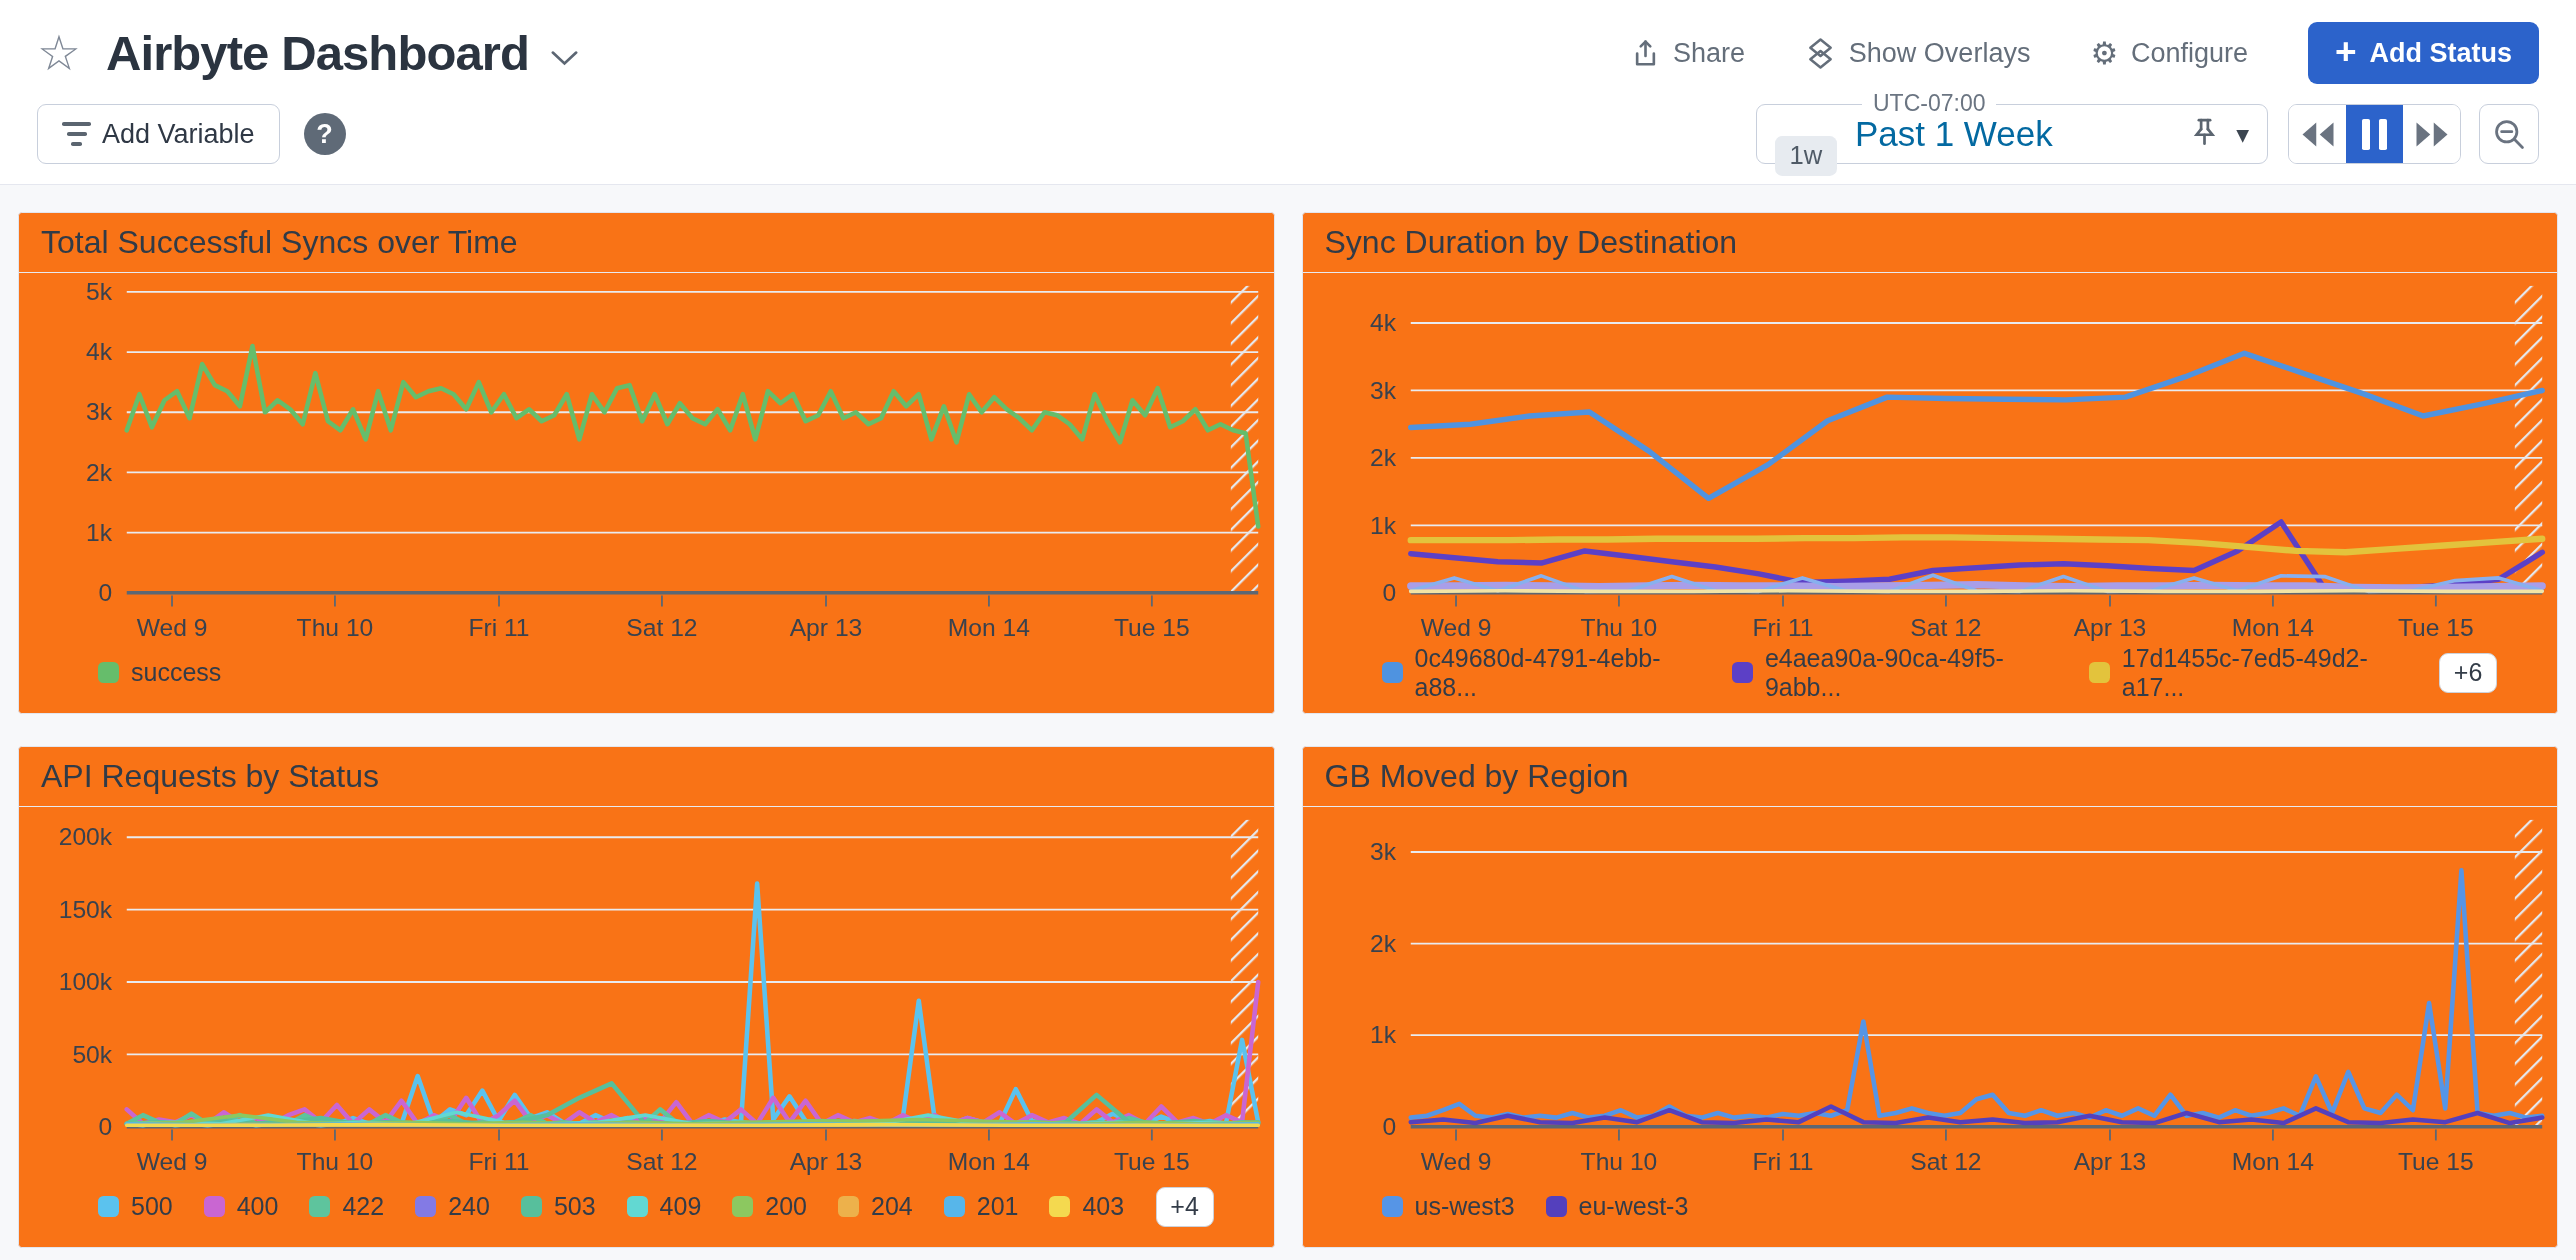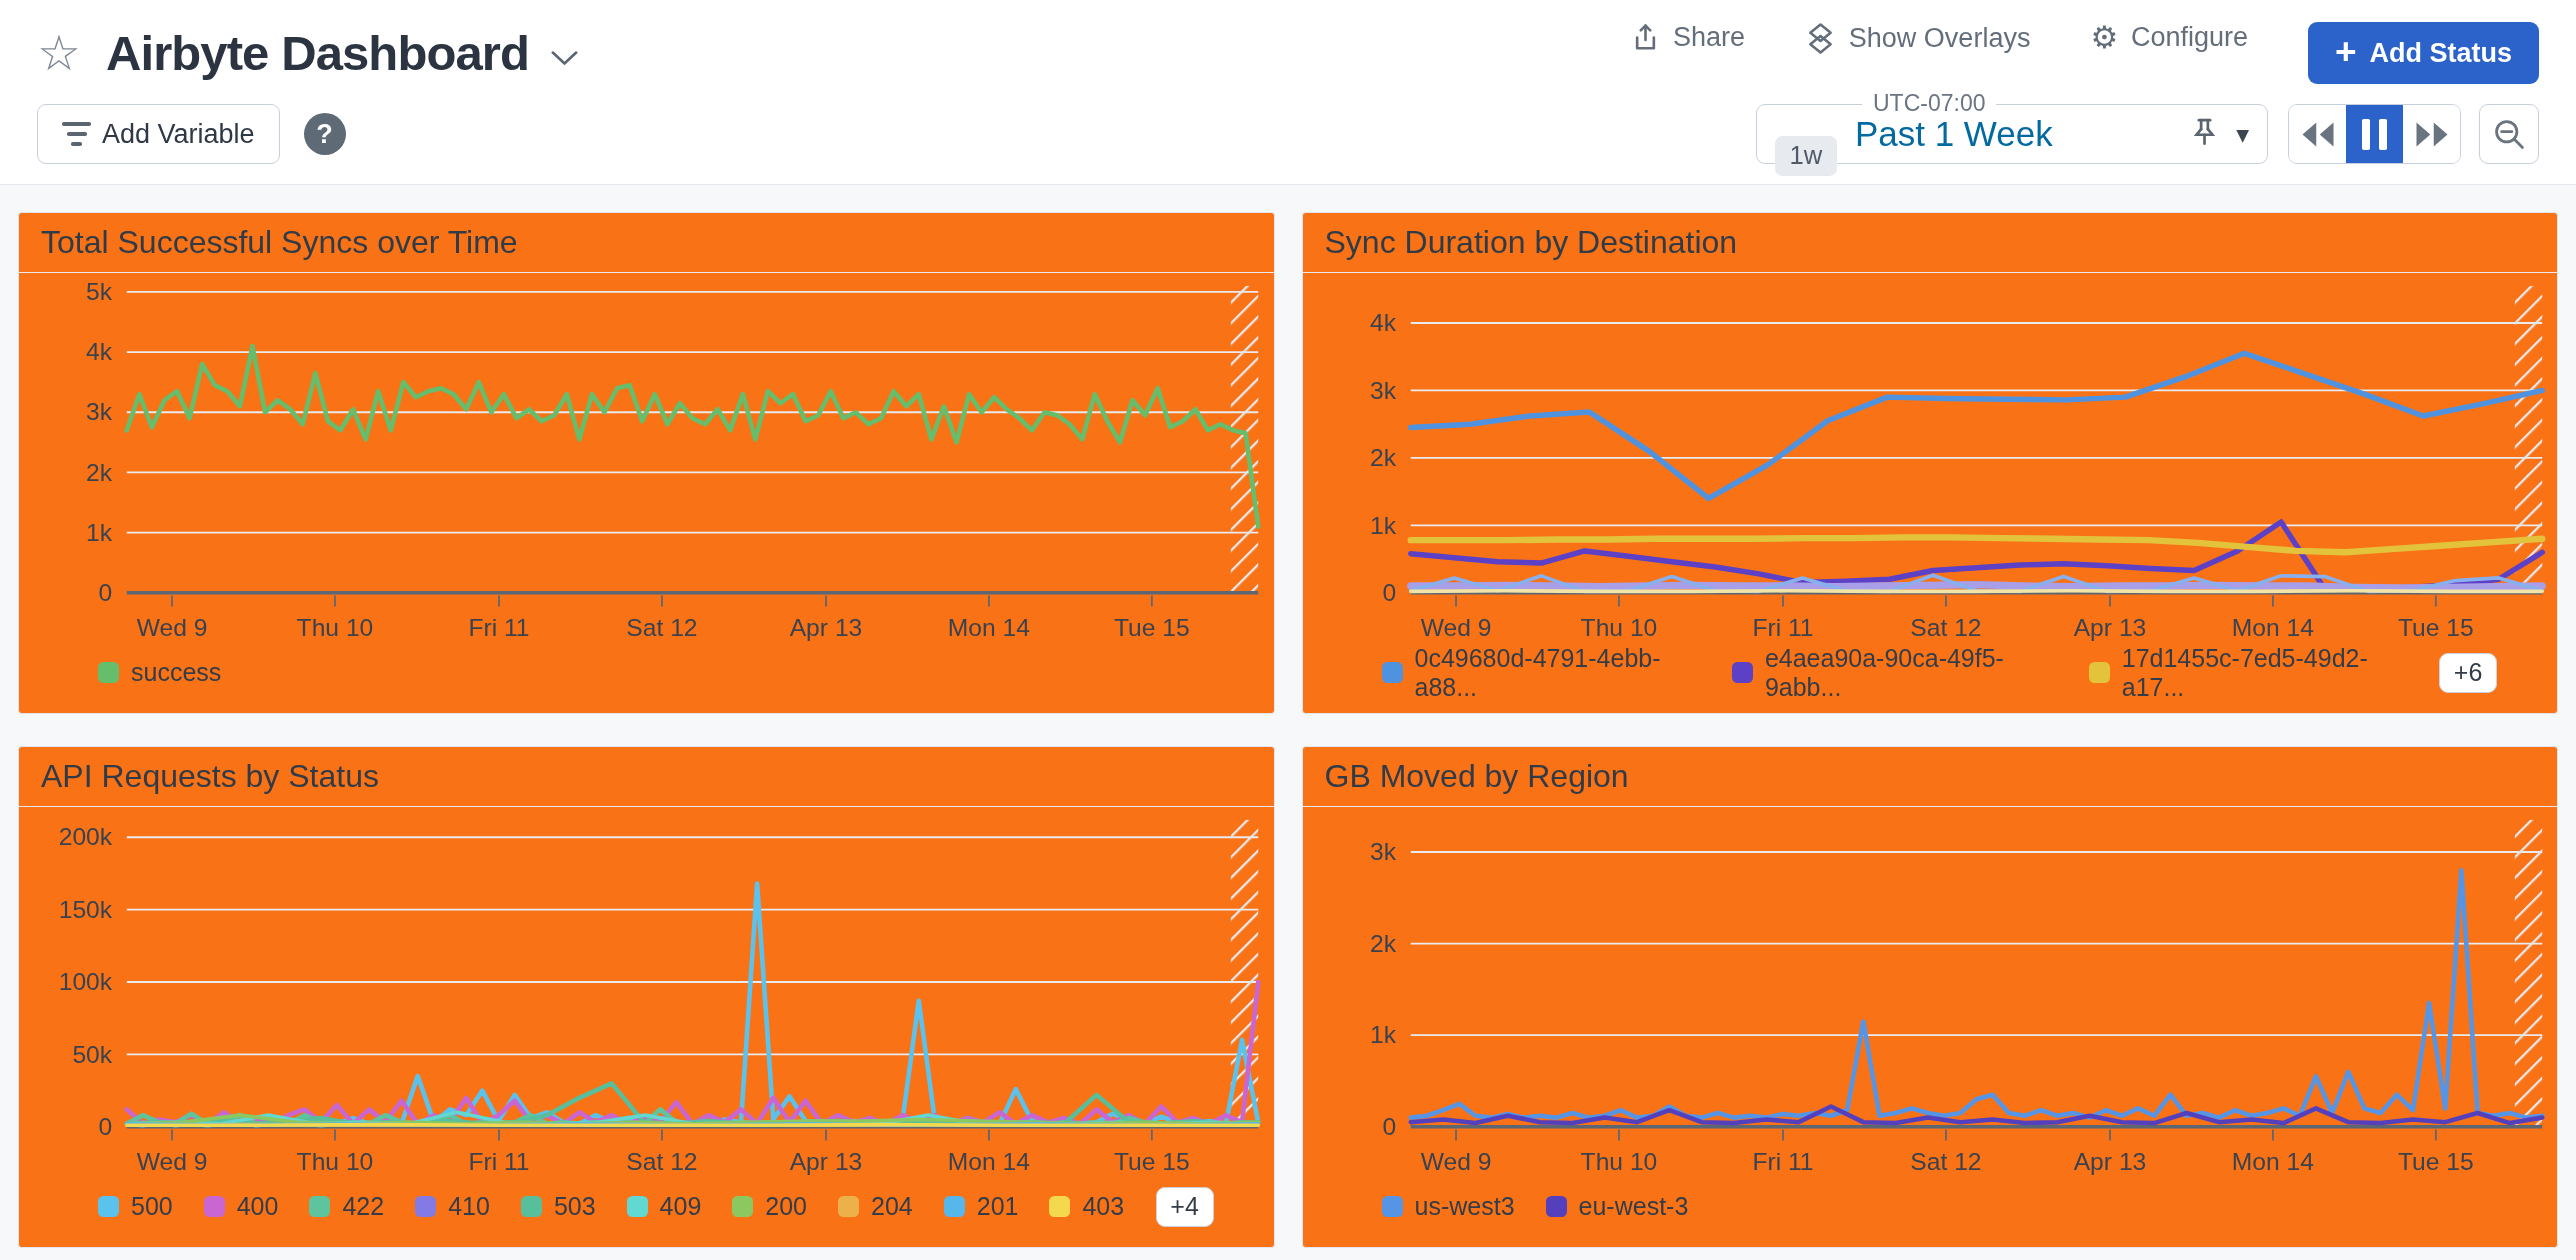--- a/index.html
+++ b/index.html
@@ -11,21 +11,21 @@
     overflow: hidden;
   }
   svg text { font-family: "Liberation Sans", sans-serif; }
 
   
   .header { background: #ffffff; }
   .header-row1 { display: flex; align-items: center; height: 97px; padding: 9px 37px 0 37px; }
   .star { font-size: 49px; color: #7f8896; line-height: 1; }
   .page-title { font-size: 49px; font-weight: 600; color: #2b3440; margin-left: 25px; letter-spacing: -0.9px; }
   .title-chevron { margin-left: 20px; margin-top: 12.8px; }
-  .hdr-actions { margin-left: auto; display: flex; align-items: flex-start; gap: 60px; }
+  .hdr-actions { margin-left: auto; display: flex; align-items: center; gap: 60px; }
   .hdr-btn { display: flex; align-items: center; gap: 12.8px; color: #646e7a; font-size: 27px; cursor: pointer; }
   .hdr-btn svg { display: block; }
   .gear-glyph { font-size: 31px; line-height: 1; }
   .add-widgets { display: flex; align-items: center; gap: 12.8px; background: #2c63cb; color: #fff;
                  border: none; border-radius: 9px; height: 62px; padding: 0 27px; font-size: 27px; font-weight: 600; }
   .plus-glyph { font-size: 37px; font-weight: 700; line-height: 1; margin-top: -3.7px; }
 
   .header-row2 { display: flex; align-items: center; height: 88px; padding: 0 37px 12.8px 37px; border-bottom: 1.8px solid #e5e7ef; }
   .add-variable { display: flex; align-items: center; gap: 11px; background: #fff; border: 1.8px solid #c8cfdc;
                   border-radius: 9px; height: 60px; padding: 0 24px; font-size: 27px; color: #2f3845; }
@@ -323,21 +323,21 @@
         <div class="legend-item">
           <span class="legend-swatch" style="background: rgb(201, 102, 210);"></span>
           <span>400</span>
         </div>
         <div class="legend-item">
           <span class="legend-swatch" style="background: rgb(94, 196, 157);"></span>
           <span>422</span>
         </div>
         <div class="legend-item">
           <span class="legend-swatch" style="background: rgb(131, 122, 229);"></span>
-          <span>410</span>
+          <span>240</span>
         </div>
         <div class="legend-item">
           <span class="legend-swatch" style="background: rgb(87, 191, 156);"></span>
           <span>503</span>
         </div>
         <div class="legend-item">
           <span class="legend-swatch" style="background: rgb(98, 216, 210);"></span>
           <span>409</span>
         </div>
         <div class="legend-item">

